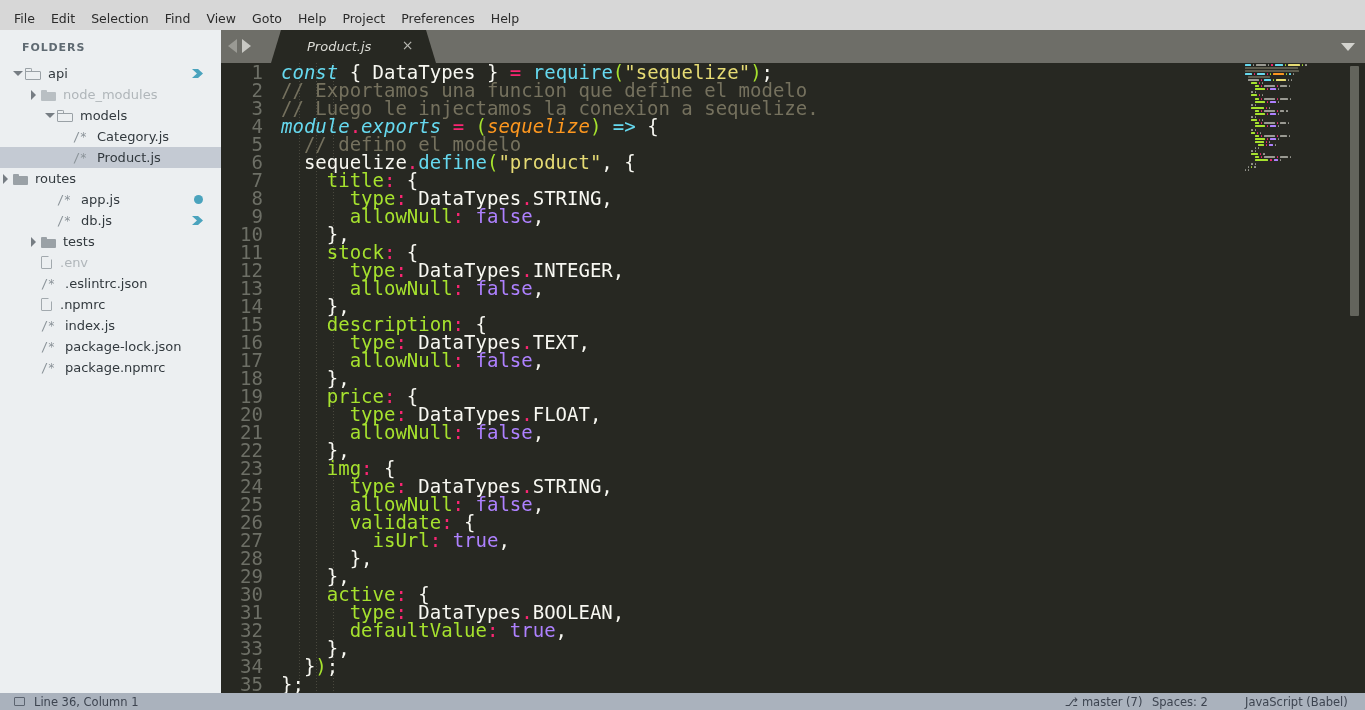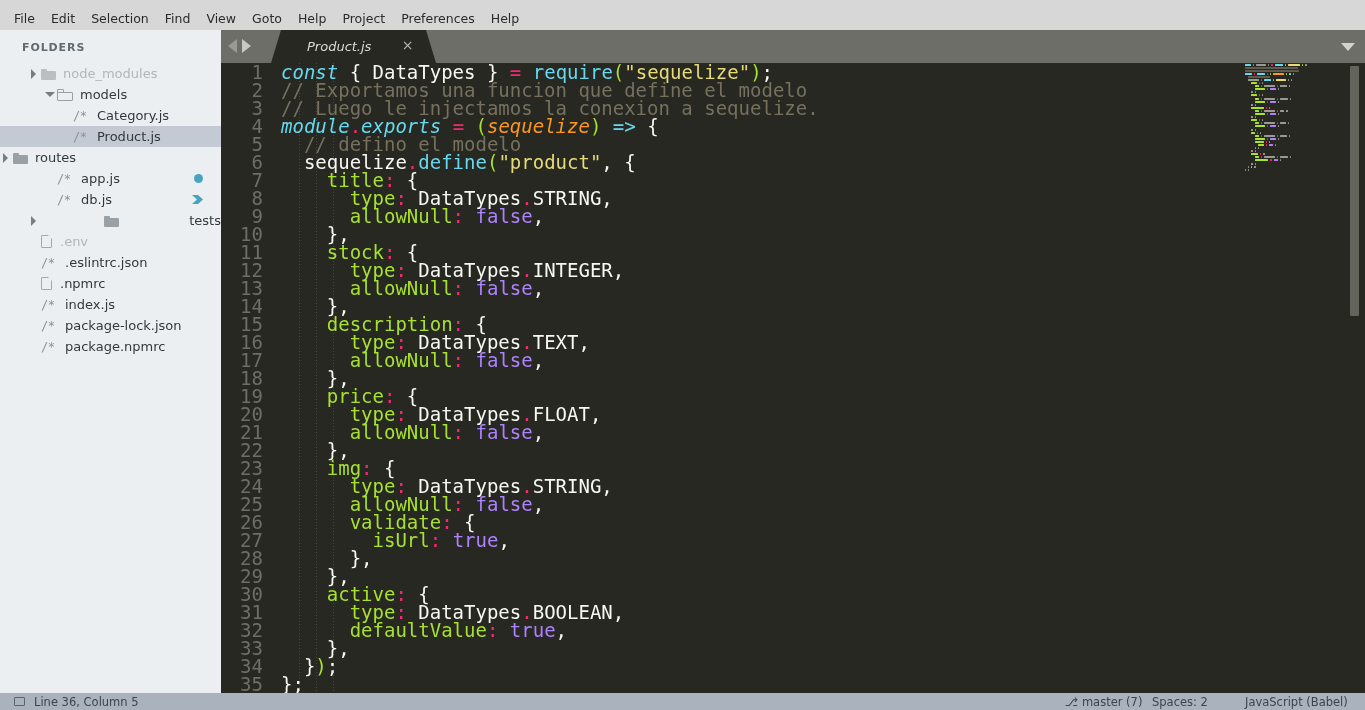--- a/index.html
+++ b/index.html
@@ -201,20 +201,26 @@
       <div class="menu-item">Goto</div>
       <div class="menu-item">Help</div>
       <div class="menu-item">Project</div>
       <div class="menu-item">Preferences</div>
       <div class="menu-item">Help</div>
     </div>
 
   <div class="sidebar">
     <div class="folders-title">FOLDERS</div>
     <div class="tree" id="tree">
+        <div class="row" style="padding-left: 12px;">
+          <span class="arrow down"></span>
+          <span class="ic ic-folder-open"></span>
+          <span class="label">api</span>
+          <span class="badge chev"></span>
+        </div>
         <div class="row" style="padding-left: 28px;">
           <span class="arrow right"></span>
           <span class="ic ic-folder muted"></span>
           <span class="label dim">node_modules</span>
         </div>
         <div class="row" style="padding-left: 44px;">
           <span class="arrow down"></span>
           <span class="ic ic-folder-open"></span>
           <span class="label">models</span>
         </div>
@@ -238,21 +244,21 @@
           <span class="ic ic-js">/*</span>
           <span class="label">app.js</span>
           <span class="badge dot"></span>
         </div>
         <div class="row" style="padding-left: 44px;">
           <span class="arrow"></span>
           <span class="ic ic-js">/*</span>
           <span class="label">db.js</span>
           <span class="badge chev"></span>
         </div>
-        <div class="row" style="padding-left: 28px; justify-content: space-between;">
+        <div class="row" style="padding-left: 28px;">
           <span class="arrow right"></span>
           <span class="ic ic-folder"></span>
           <span class="label">tests</span>
         </div>
         <div class="row" style="padding-left: 28px;">
           <span class="arrow"></span>
           <span class="ic ic-doc"></span>
           <span class="label dim">.env</span>
         </div>
         <div class="row" style="padding-left: 28px;">
@@ -508,18 +514,18 @@
           <span class="mm-seg" style="width: 1.15px; background: rgb(154, 154, 146);"></span>
           <span class="mm-seg" style="width: 1.15px; background: rgb(154, 154, 146);"></span>
         </div>
         <div class="mm-line" style="padding-left: 4px;"></div>
       </div>
     <div class="scrollbar"></div>
   </div>
 
   <div class="statusbar">
     <span class="sb-icon"></span>
-    <span class="sb-left">Line 36, Column 5</span>
+    <span class="sb-left">Line 36, Column 1</span>
     <span class="sb-branch" id="branch">⎇ master (7)</span>
     <span class="sb-spaces">Spaces: 2</span>
     <span class="sb-lang">JavaScript (Babel)</span>
   </div>
 </div>
 
 </body></html>

